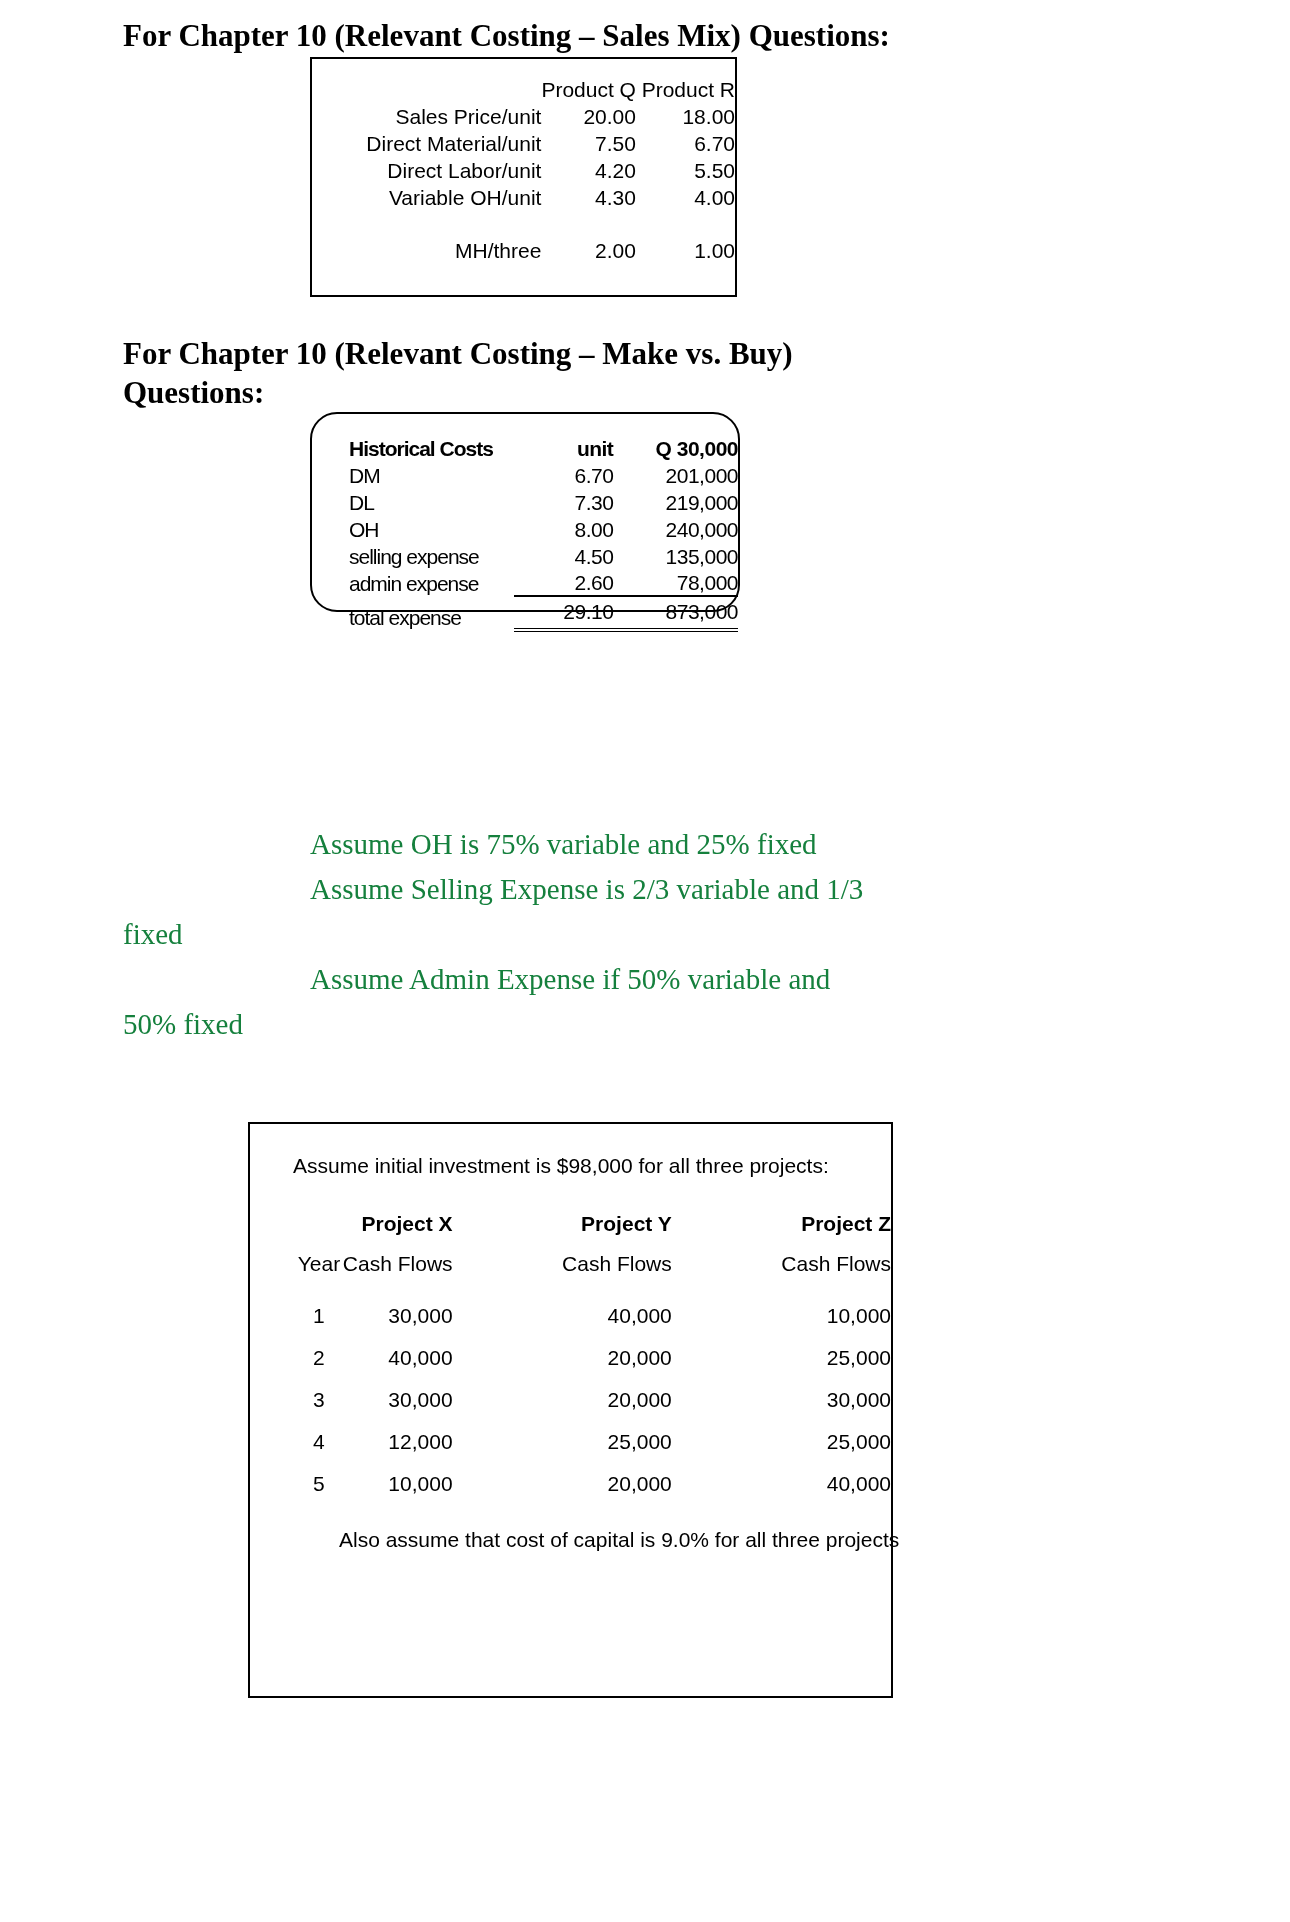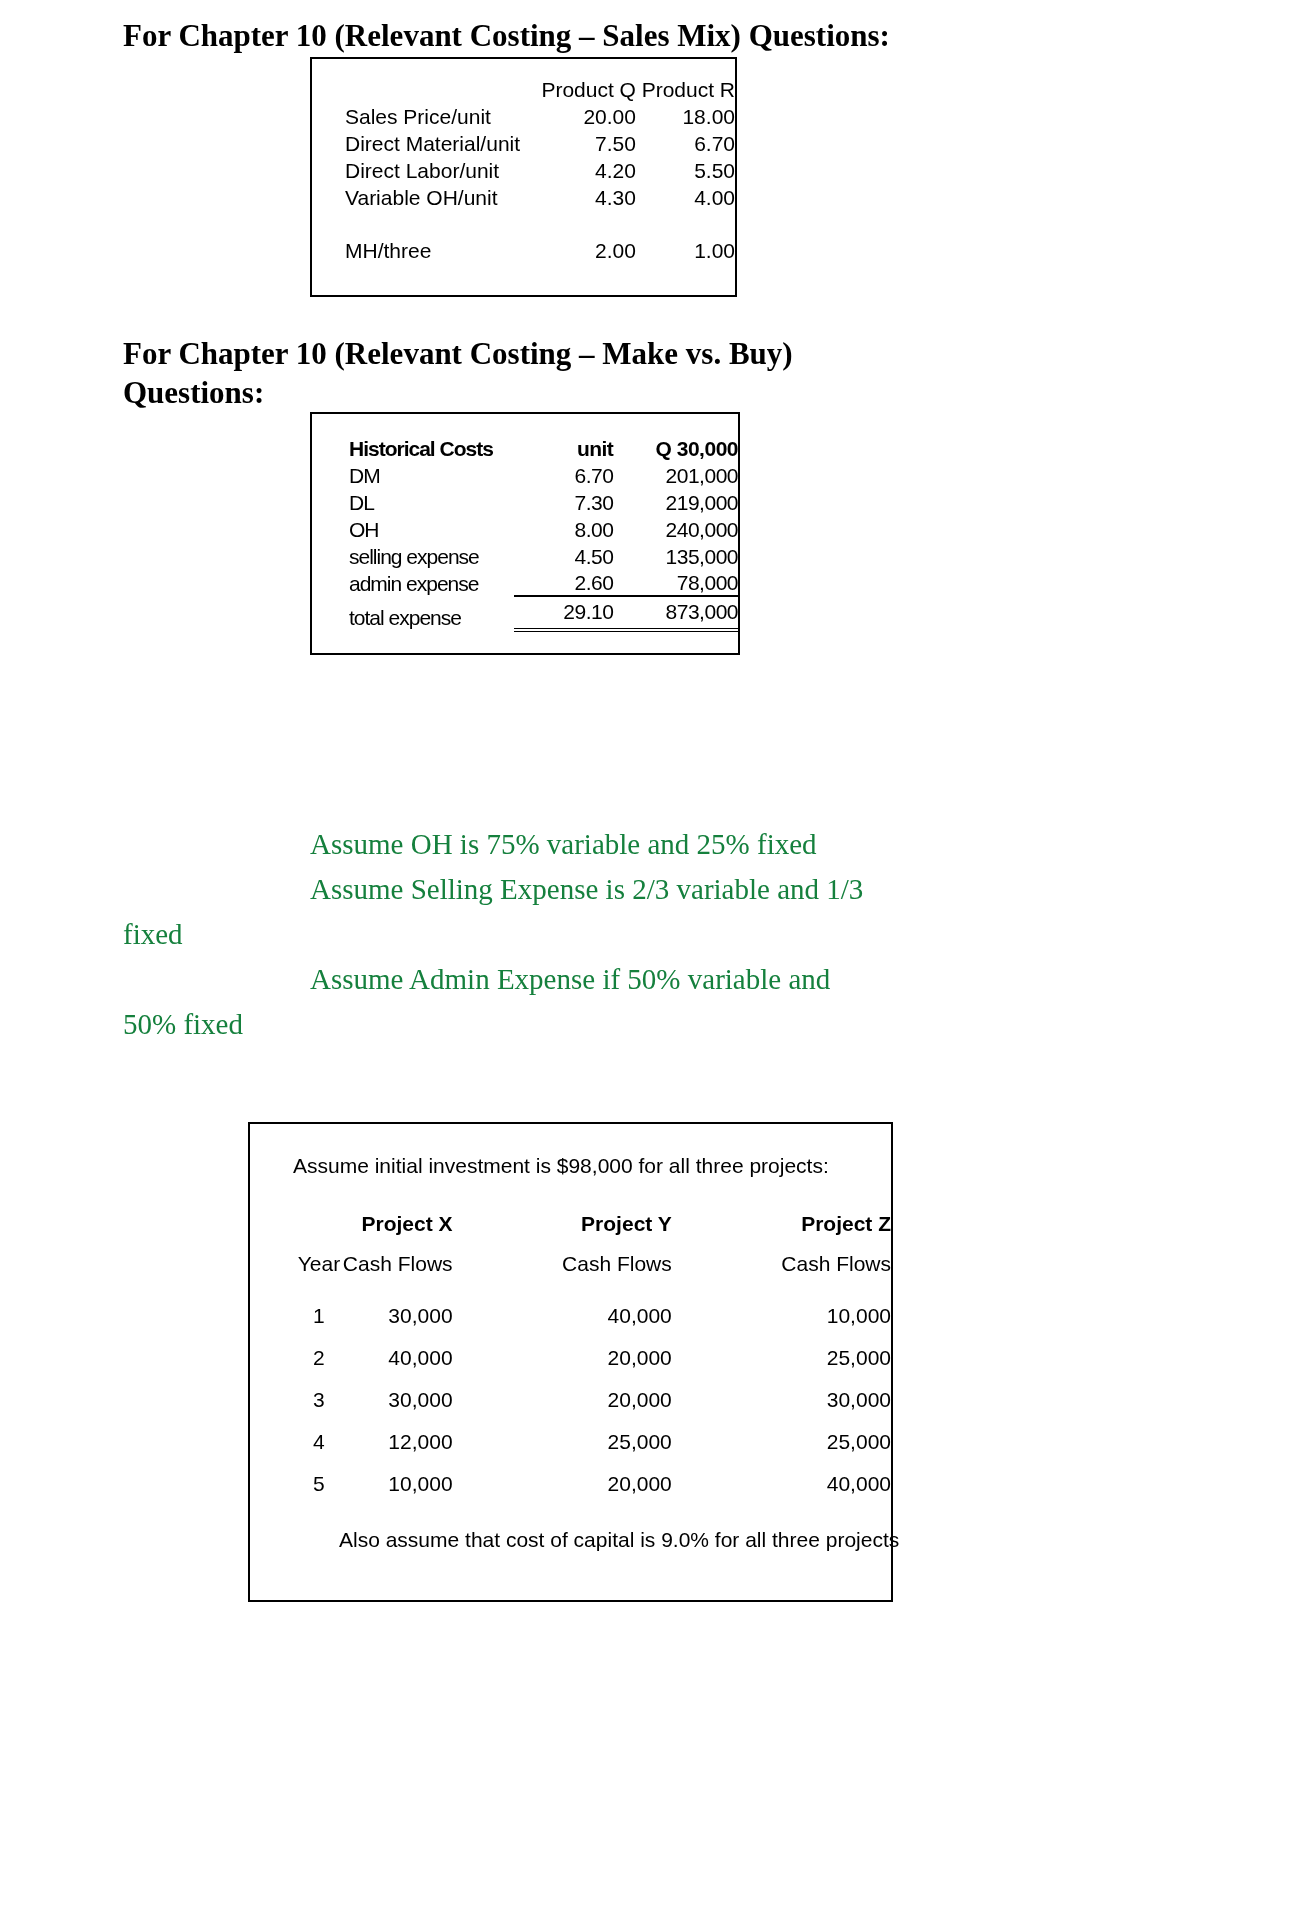--- a/index.html
+++ b/index.html
@@ -13,21 +13,21 @@
     font-family:"Liberation Serif", serif; font-weight:bold;
     font-size:31px; line-height:39px; white-space:nowrap; color:#000;
   }
   .heading-wrap { white-space:normal; }
   .box {
     position:absolute; border:2px solid #000; background:#fff;padding-left:9px;
   }
   
   .t1 { border-collapse:collapse; margin:16px 0 0 24px; font-size:21px; }
   .t1 td { height:27px; padding:0; vertical-align:bottom; white-space:nowrap; }
-  .t1 .lbl { width:200px; text-align:left; }
+  .t1 .lbl { width:200px; text-align:right; }
   .t1 .num-q { width:90px;  text-align:right; }
   .t1 .num-r { width:100px; text-align:right; }
   .t1 .spacer td { height:26px; }
   
   .t2 { border-collapse:collapse; margin:20px 0 0 28px; font-size:21px; letter-spacing:-0.5px; }
   .t2 td { height:27px; padding:0; vertical-align:bottom; white-space:nowrap; }
   .t2 .lbl { width:165px; text-align:left; letter-spacing:-1px; }
   .t2 .num-u { width:100px; text-align:right; }
   .t2 .num-q { width:125px; text-align:right; }
   .t2 .hdr { font-weight:bold; }
@@ -101,21 +101,21 @@
       </tr>
     </tbody>
       </table>
   </div>
 
   <div class="doc-heading heading-wrap" style="top:334px; width:740px;">
     <div>For Chapter 10 (Relevant Costing – Make vs. Buy)</div>
     <div>Questions:</div>
   </div>
 
-  <div class="box" style="left:310px; top:412px; width:430px; height:243px;">
+  <div class="box" style="left:310px; top:412px; width:430px; height:200px;border-radius:27px;">
     <table class="t2">
       <tbody>
           <tr>
         <td class="lbl hdr">Historical Costs</td>
         <td class="num-u hdr">unit</td>
         <td class="num-q hdr">Q 30,000</td>
       </tr>
       <tr>
         <td class="lbl">DM</td>
         <td class="num-u">6.70</td>
@@ -152,21 +152,21 @@
 
   <div class="assumptions">
     <div class="ind">Assume OH is 75% variable and 25% fixed</div>
     <div class="ind">Assume Selling Expense is 2/3 variable and 1/3</div>
     <div>fixed</div>
     <div class="ind">Assume Admin Expense if 50% variable and</div>
     <div>50% fixed</div>
   </div>
 
 
-  <div class="box" style="left:248px; top:1122px; width:645px; height:480px;">
+  <div class="box" style="left:248px; top:1122px; width:645px; height:576px;">
     <div class="intro">Assume initial investment is $98,000 for all three projects:</div>
     <table class="t3">
       <tbody>
           <tr class="projhdr">
         <td class="year"></td>
         <td class="cx">Project X</td>
         <td class="cy">Project Y</td>
         <td class="cz">Project Z</td>
       </tr>
       <tr class="subhdr">

